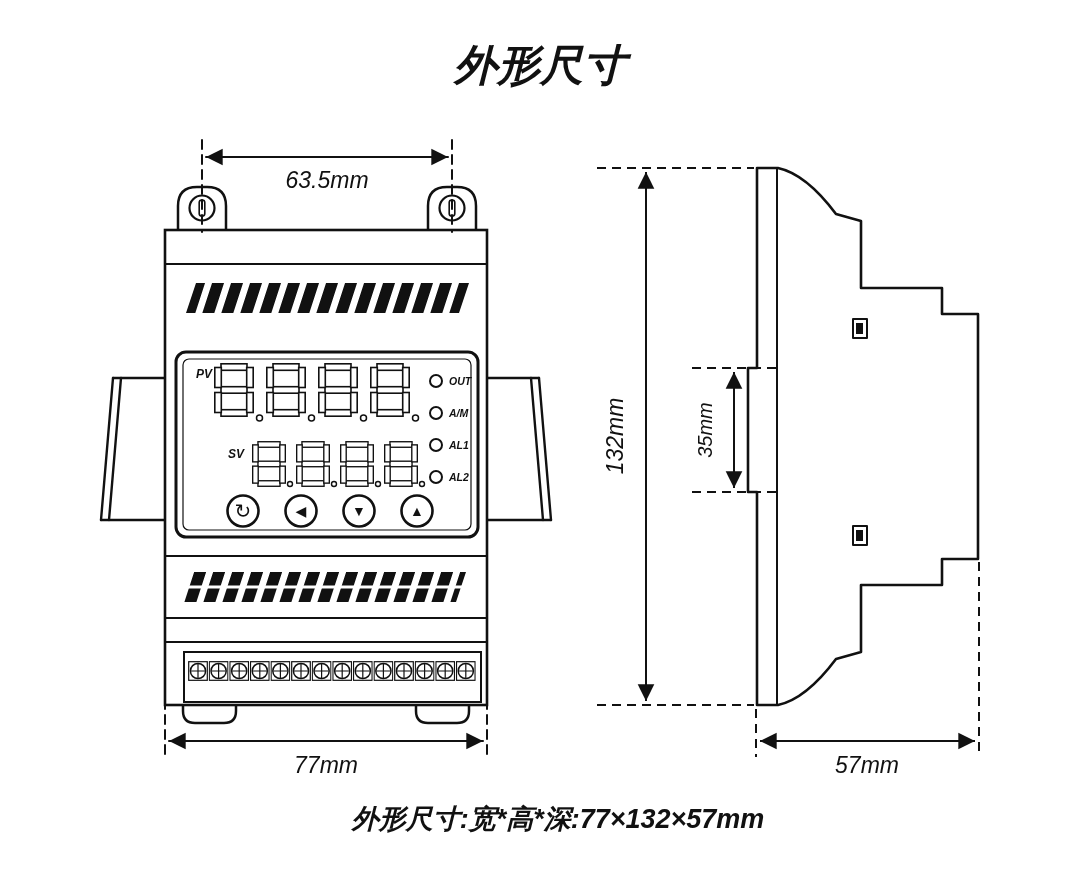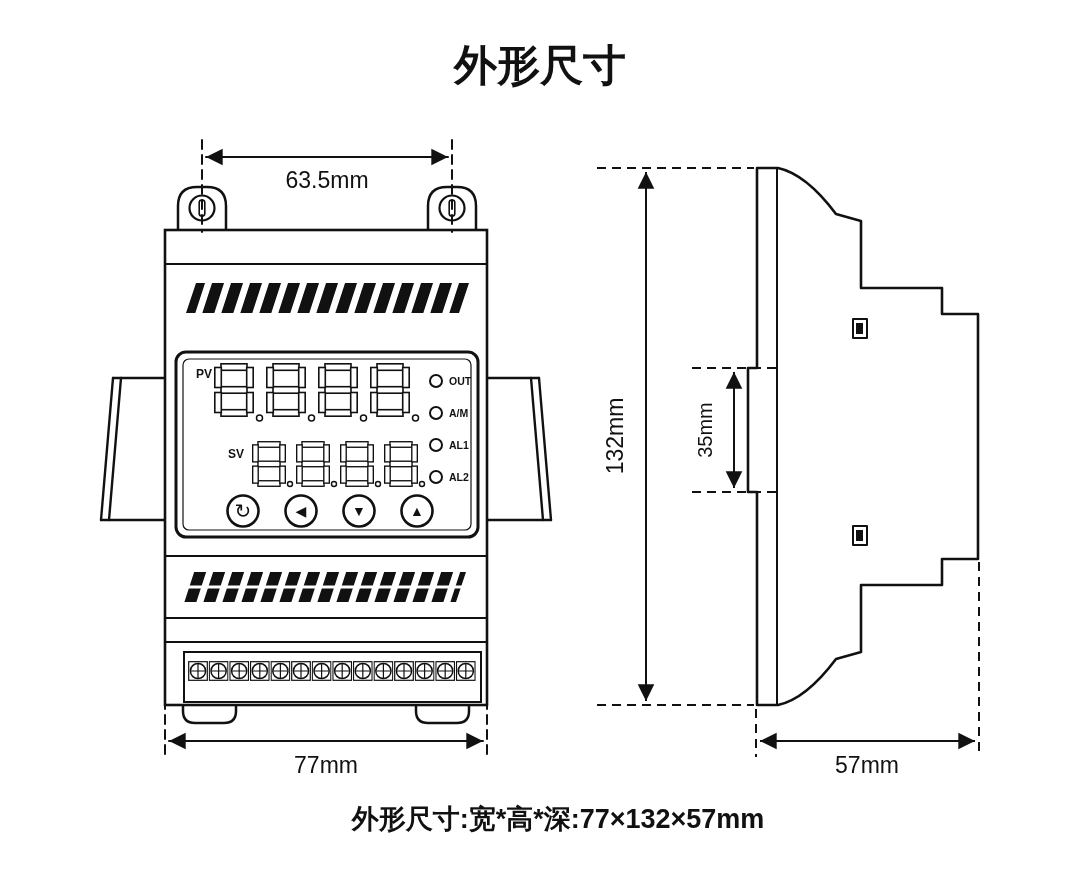--- a/index.html
+++ b/index.html
@@ -2,20 +2,21 @@
 <html><head>
 <meta charset="utf-8">
 <style>
   html,body{margin:0;padding:0;background:#fff;}
   .canvas{
     position:relative;
     width:1080px;height:885px;
     background:#ffffff;
     font-family:"Liberation Sans", sans-serif;
     overflow:hidden;
+    font-style:italic;
   }
   svg{display:block;}
   svg text{font-family:"Liberation Sans","DejaVu Sans",sans-serif;fill:#111;}
   .title-text{font-size:43px;font-weight:bold;}
   .footer-text{font-size:27px;font-weight:bold;}
   .dim-text{font-size:23px;}
   .dim-text-sm{font-size:20px;}
   .panel-label{font-size:12px;font-weight:bold;}
   .led-label{font-size:10.5px;font-weight:bold;}
   .btn-glyph{font-size:20px;}

